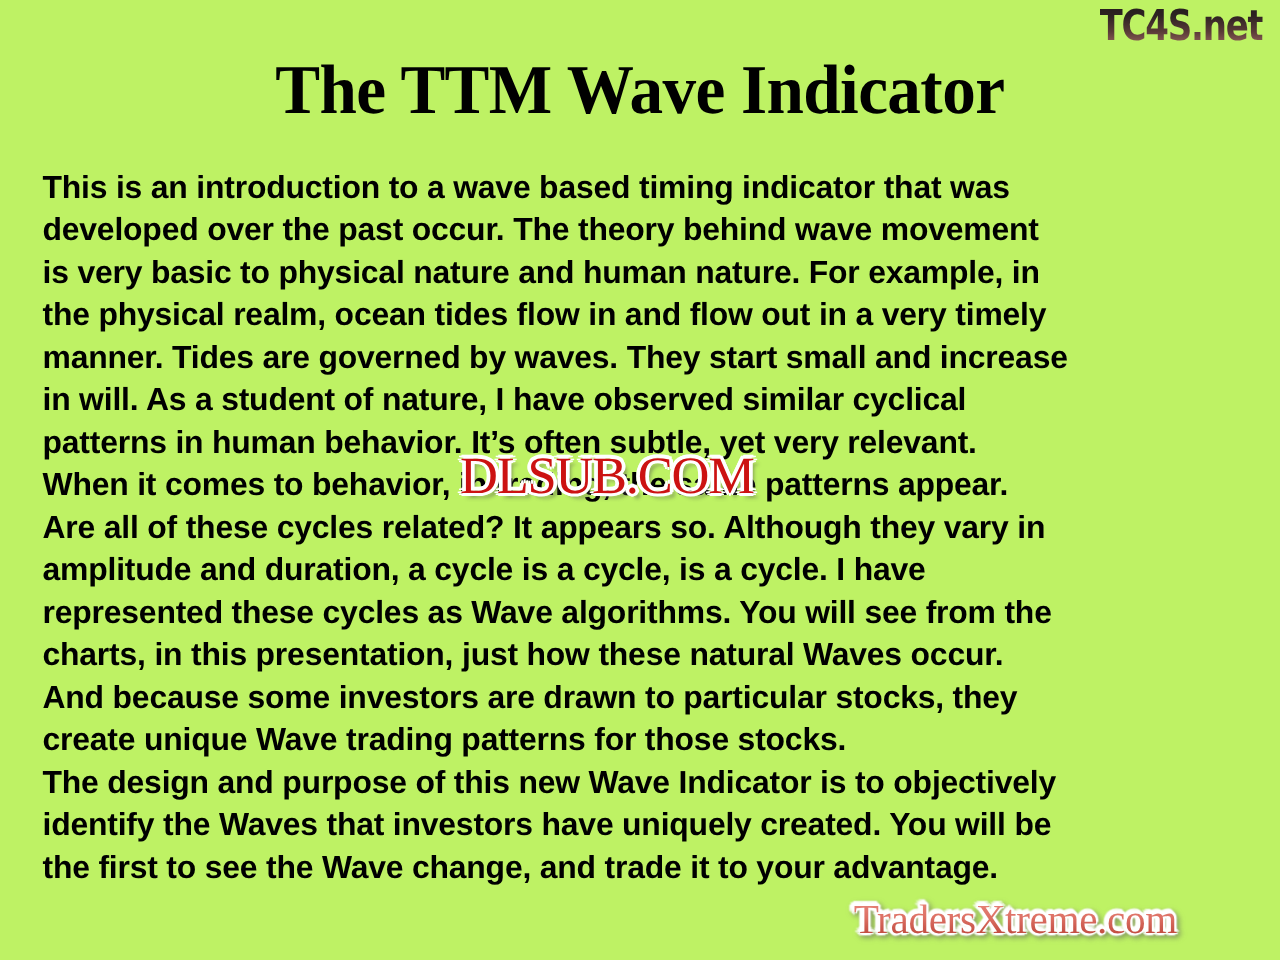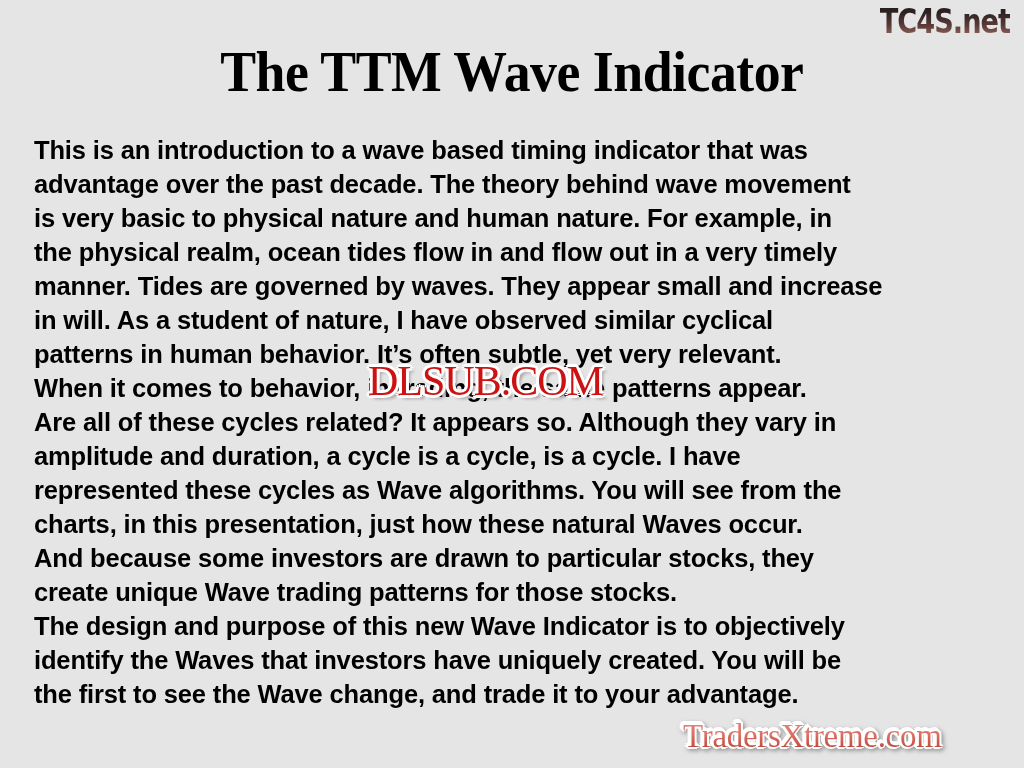--- a/index.html
+++ b/index.html
@@ -12,21 +12,21 @@
     background: #fdfdfd;
     font-family: "Liberation Sans", sans-serif;
     overflow: hidden;
     position: relative;
   }
 
   .slide {
     position: relative;
     width: 1024px;
     height: 768px;
-    background: #e5e5e5;
+    background: #bef264;
   }
 
   
   .brand-tc4s {
     position: absolute;
     right: 14px;
     top: 2px;
     font-family: "DejaVu Sans", sans-serif;
     font-weight: bold;
     font-size: 34px;
@@ -153,24 +153,24 @@
   <div class="brand-tc4s">TC4S.net</div>
 
   <div class="slide-title">
     <span class="title-inner">The TTM Wave Indicator</span>
   </div>
 
   <div class="body-copy">
 
     <div class="para">
       <div class="line">This is an introduction to a wave based timing indicator that was</div>
-      <div class="line">advantage over the past decade. The theory behind wave movement</div>
+      <div class="line">developed over the past occur. The theory behind wave movement</div>
       <div class="line">is very basic to physical nature and human nature. For example, in</div>
       <div class="line">the physical realm, ocean tides flow in and flow out in a very timely</div>
-      <div class="line">manner. Tides are governed by waves. They appear small and increase</div>
+      <div class="line">manner. Tides are governed by waves. They start small and increase</div>
       <div class="line">in will. As a student of nature, I have observed similar cyclical</div>
       <div class="line">patterns in human behavior. It’s often subtle, yet very relevant.</div>
       <div class="line">When it comes to behavior, in trading, the same patterns appear.</div>
       <div class="line">Are all of these cycles related? It appears so. Although they vary in</div>
       <div class="line">amplitude and duration, a cycle is a cycle, is a cycle. I have</div>
       <div class="line">represented these cycles as Wave algorithms. You will see from the</div>
       <div class="line">charts, in this presentation, just how these natural Waves occur.</div>
       <div class="line">And because some investors are drawn to particular stocks, they</div>
       <div class="line">create unique Wave trading patterns for those stocks.</div>
     </div>

